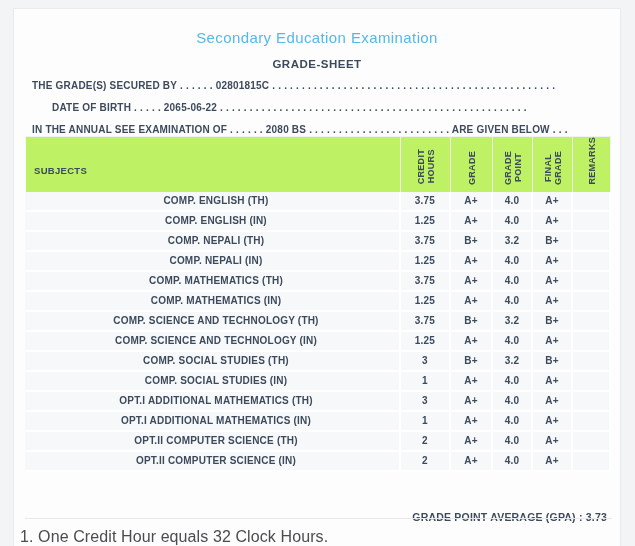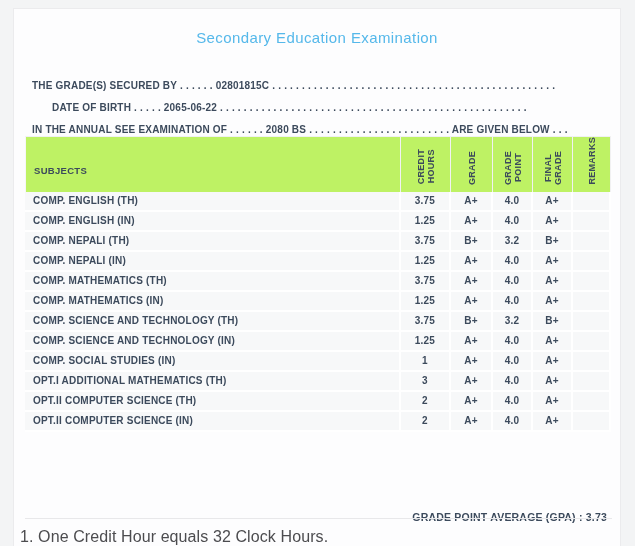--- a/index.html
+++ b/index.html
@@ -70,21 +70,21 @@
   .grade-table td {
     background:#f7f8f9;
     border-bottom:2px solid #ffffff;
     border-right:2px solid #ffffff;
     height:20px;
     font-size:10px; font-weight:700;
     letter-spacing:0.2px;
     text-align:center;
   }
   .grade-table td.subject-cell {
-    text-align:left; padding-left:8px;
+    text-align:center; padding-left:8px;
   }
   .gpa-line {
     position:absolute; top:502px; right:13px;
     font-size:10.5px; font-weight:700;
     letter-spacing:0.2px;
     margin-left:24px;
   }
   .footer-divider {
     position:absolute; top:509px; left:11px; width:587px;
     border-top:1px solid #e8e8ea;
@@ -97,20 +97,21 @@
   }
   .note-1 { top:519px; }
   .note-2 { top:535px; }
 </style>
 </head>
 <body>
 
 <div class="container">
 
   <div class="page-title">Secondary Education Examination</div>
+  <div class="subtitle">GRADE-SHEET</div>
 
   <div class="info-line info-1"><span>THE GRADE(S) SECURED BY . . . . . . </span><span>02801815C</span><span> . . . . . . . . . . . . . . . . . . . . . . . . . . . . . . . . . . . . . . . . . . . . . . . .</span></div>
 
   <div class="info-line info-2"><span>DATE OF BIRTH . . . . . </span><span>2065-06-22</span><span> . . . . . . . . . . . . . . . . . . . . . . . . . . . . . . . . . . . . . . . . . . . . . . . . . . . .</span></div>
 
   <div class="info-line info-3"><span>IN THE ANNUAL SEE EXAMINATION OF . . . . . . </span><span>2080 BS</span><span> . . . . . . . . . . . . . . . . . . . . . . . . ARE GIVEN BELOW . . .</span></div>
 
   <table class="grade-table">
     <colgroup>
       <col style="width:376px">
@@ -192,36 +193,52 @@
     </tr>
         <tr>
       <td class="subject-cell">COMP. SCIENCE AND TECHNOLOGY (IN)</td>
       <td>1.25</td>
       <td>A+</td>
       <td>4.0</td>
       <td>A+</td>
       <td></td>
     </tr>
         <tr>
+      <td class="subject-cell">COMP. SOCIAL STUDIES (TH)</td>
+      <td>3</td>
+      <td>B+</td>
+      <td>3.2</td>
+      <td>B+</td>
+      <td></td>
+    </tr>
+        <tr>
       <td class="subject-cell">COMP. SOCIAL STUDIES (IN)</td>
       <td>1</td>
       <td>A+</td>
       <td>4.0</td>
       <td>A+</td>
       <td></td>
     </tr>
         <tr>
       <td class="subject-cell">OPT.I ADDITIONAL MATHEMATICS (TH)</td>
       <td>3</td>
       <td>A+</td>
       <td>4.0</td>
       <td>A+</td>
       <td></td>
     </tr>
         <tr>
+      <td class="subject-cell">OPT.I ADDITIONAL MATHEMATICS (IN)</td>
+      <td>1</td>
+      <td>A+</td>
+      <td>4.0</td>
+      <td>A+</td>
+      <td></td>
+    </tr>
+        <tr>
       <td class="subject-cell">OPT.II COMPUTER SCIENCE (TH)</td>
       <td>2</td>
       <td>A+</td>
       <td>4.0</td>
       <td>A+</td>
       <td></td>
     </tr>
         <tr>
       <td class="subject-cell">OPT.II COMPUTER SCIENCE (IN)</td>
       <td>2</td>

